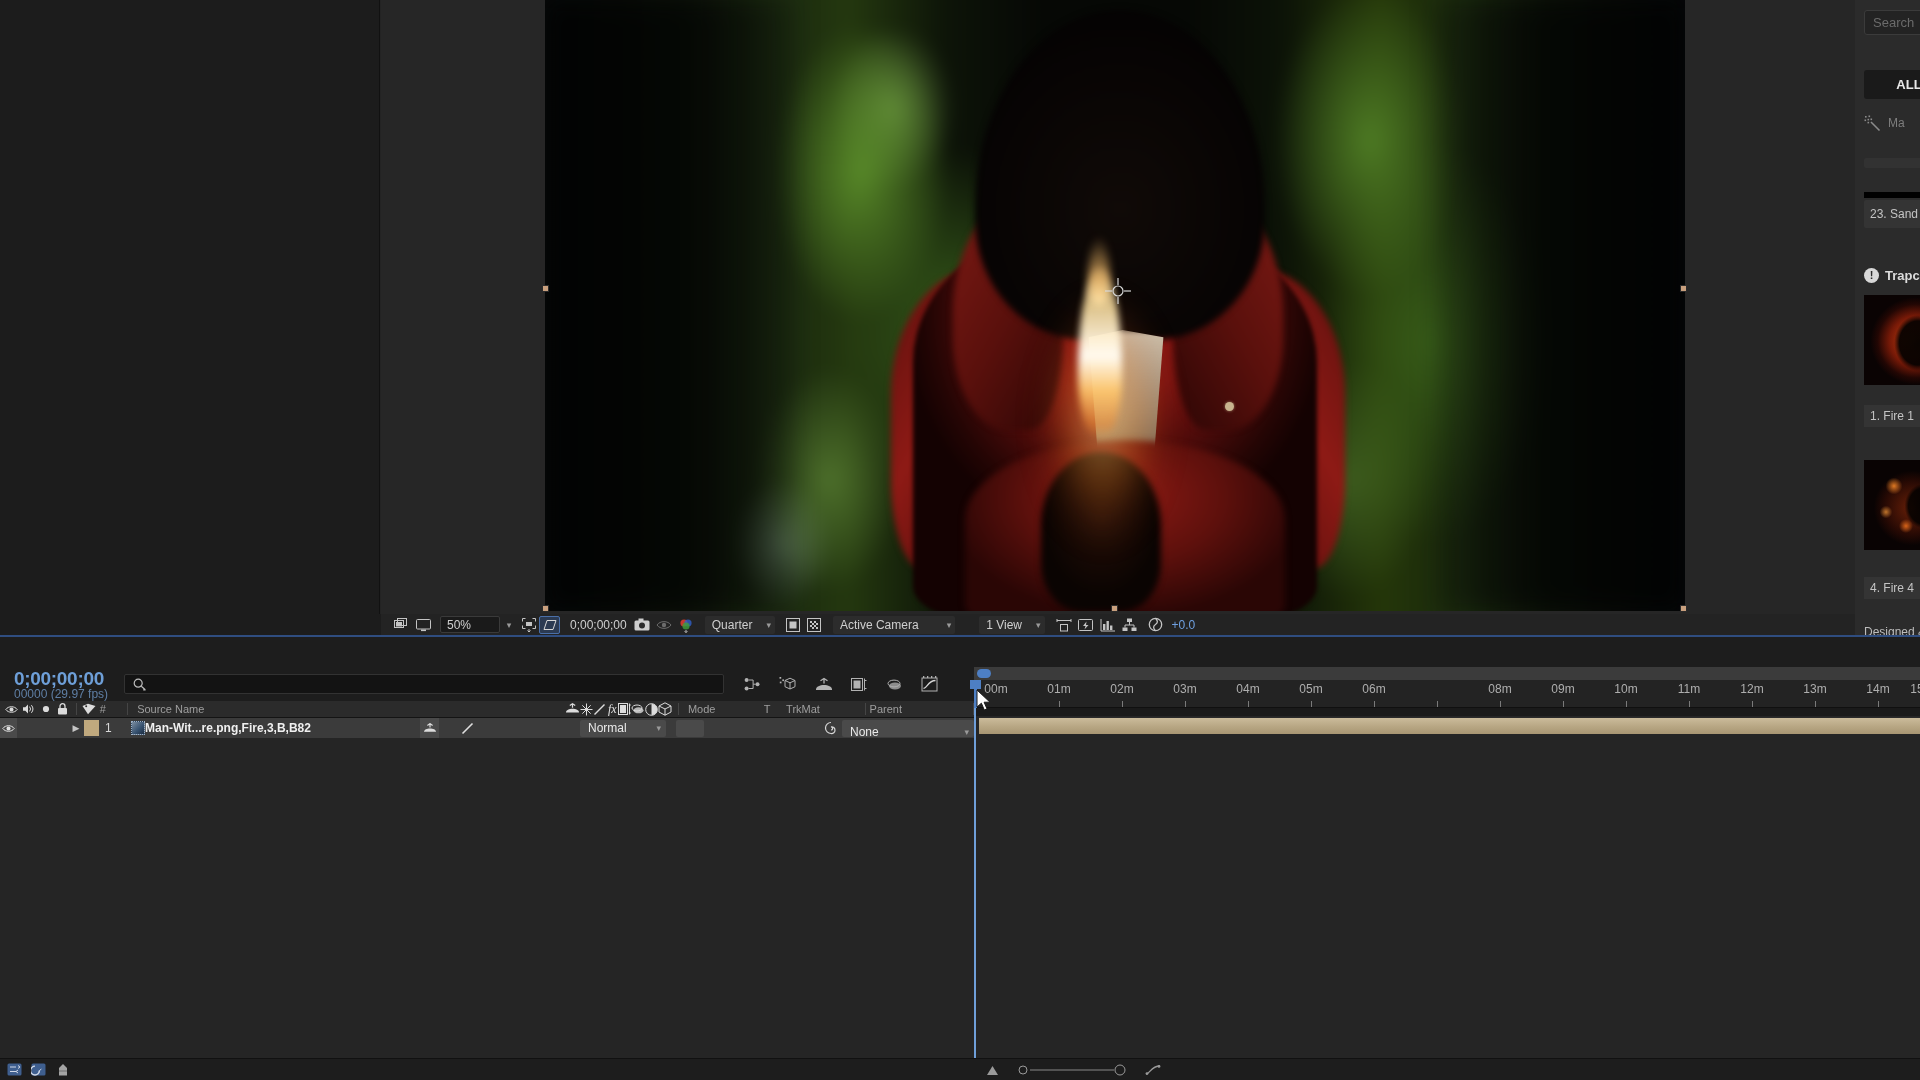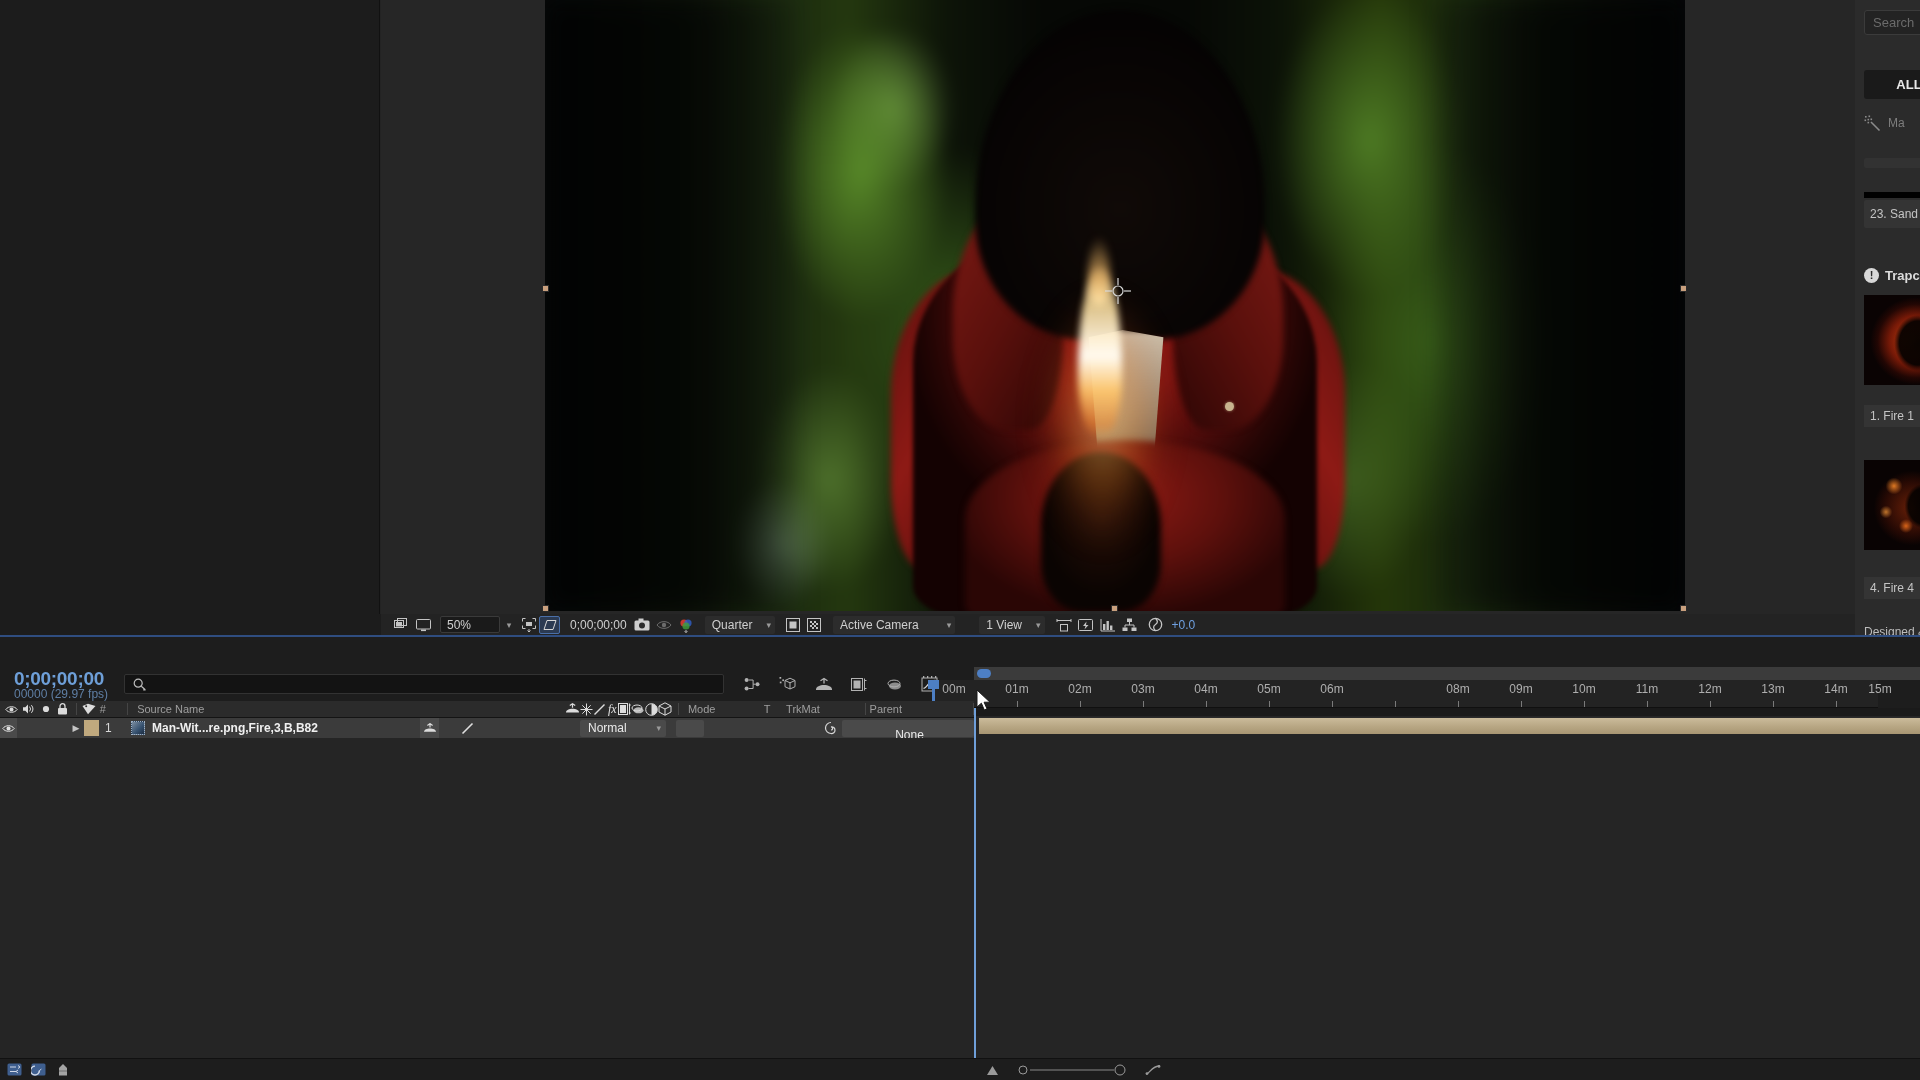--- a/index.html
+++ b/index.html
@@ -332,21 +332,21 @@
   
   #tl-ruler-scroll {
     position: absolute; left: 974px; top: 28px; width: 946px; height: 13px;
     background: #3b3b3b;
   }
   #ruler-thumb {
     position: absolute; left: 3px; top: 2px; width: 14px; height: 9px;
     background: #4d7fc4; border-radius: 5px;
   }
   #tl-ruler {
-    position: absolute; left: 932px; top: 41px; width: 946px; height: 28px;
+    position: absolute; left: 974px; top: 41px; width: 946px; height: 28px;
     background: #232323; border-bottom: 1px solid #101010;
   }
   .ruler-tick {
     position: absolute; top: 2px; color: #aeaeae; font-size: 12px;
     transform: translateX(-50%);
   }
   .ruler-mark {
     position: absolute; top: 21px; width: 1px; height: 6px; background: #7a7a7a;
   }
   #playhead-ruler {
@@ -385,39 +385,39 @@
   }
   .blank-box { width: 17px; height: 20px; background: #3b3b3b; }
   .tri { color: #c6c6c6; font-size: 9px; width: 16px; text-align: center; }
   .lr-swatch { width: 15px; height: 16px; background: #c0a97e; }
   .lr-num { width: 22px; text-align: left; padding-left: 6px; color: #d8d8d8; }
   .lr-srcicon {
     width: 14px; height: 14px; margin-left: 10px;
     background: linear-gradient(135deg, #7c8da0 0%, #35506e 60%, #1c2c40 100%);
     border: 1px dotted #9fb0c4; flex: none;
   }
-  .lr-name { padding-left: 7px; color: #f0f0f0; white-space: nowrap; font-weight: bold; }
+  .lr-name { color: #f0f0f0; white-space: nowrap; font-weight: bold; }
   .sw-box {
     width: 19px; height: 20px; display: flex; align-items: center; justify-content: center;
     color: #cfcfcf;
   }
   .sw-box.filled { background: #4a4a4a; }
   .sw-empty { width: 19px; height: 20px; background: #3b3b3b; }
   .mode-sel {
     width: 86px; height: 17px; background: #4a4a4a; border-radius: 2px;
     display: flex; align-items: center; justify-content: space-between;
     padding: 0 5px 0 8px; margin-left: 8px; color: #eaeaea; font-size: 12px;
   }
   .trkmat-blank { width: 28px; height: 17px; background: #4a4a4a; border-radius: 2px; margin-left: 10px; }
   .trkmat-space { width: 118px; }
   .parent-pick { width: 18px; color: #d0d0d0; display: flex; align-items: center; justify-content: center; }
   .parent-sel {
     width: 132px; height: 17px; background: #4a4a4a; border-radius: 2px;
     display: flex; align-items: center; justify-content: space-between;
-    padding: 8px 5px 0 8px; margin-left: 2px; color: #eaeaea; font-size: 12px; flex-direction: column;
+    padding: 8px 5px 0 8px; margin-left: 2px; color: #eaeaea; font-size: 12px;
   }
 
   
   #tl-graph {
     position: absolute; left: 974px; top: 69px; width: 946px; height: 350px;
     background: #252525;
   }
   #layer-bar {
     position: absolute; left: 5px; top: 9px; width: 941px; height: 17px;
     background: linear-gradient(180deg, #cbbb9b 0%, #b7a683 55%, #a89673 100%);

